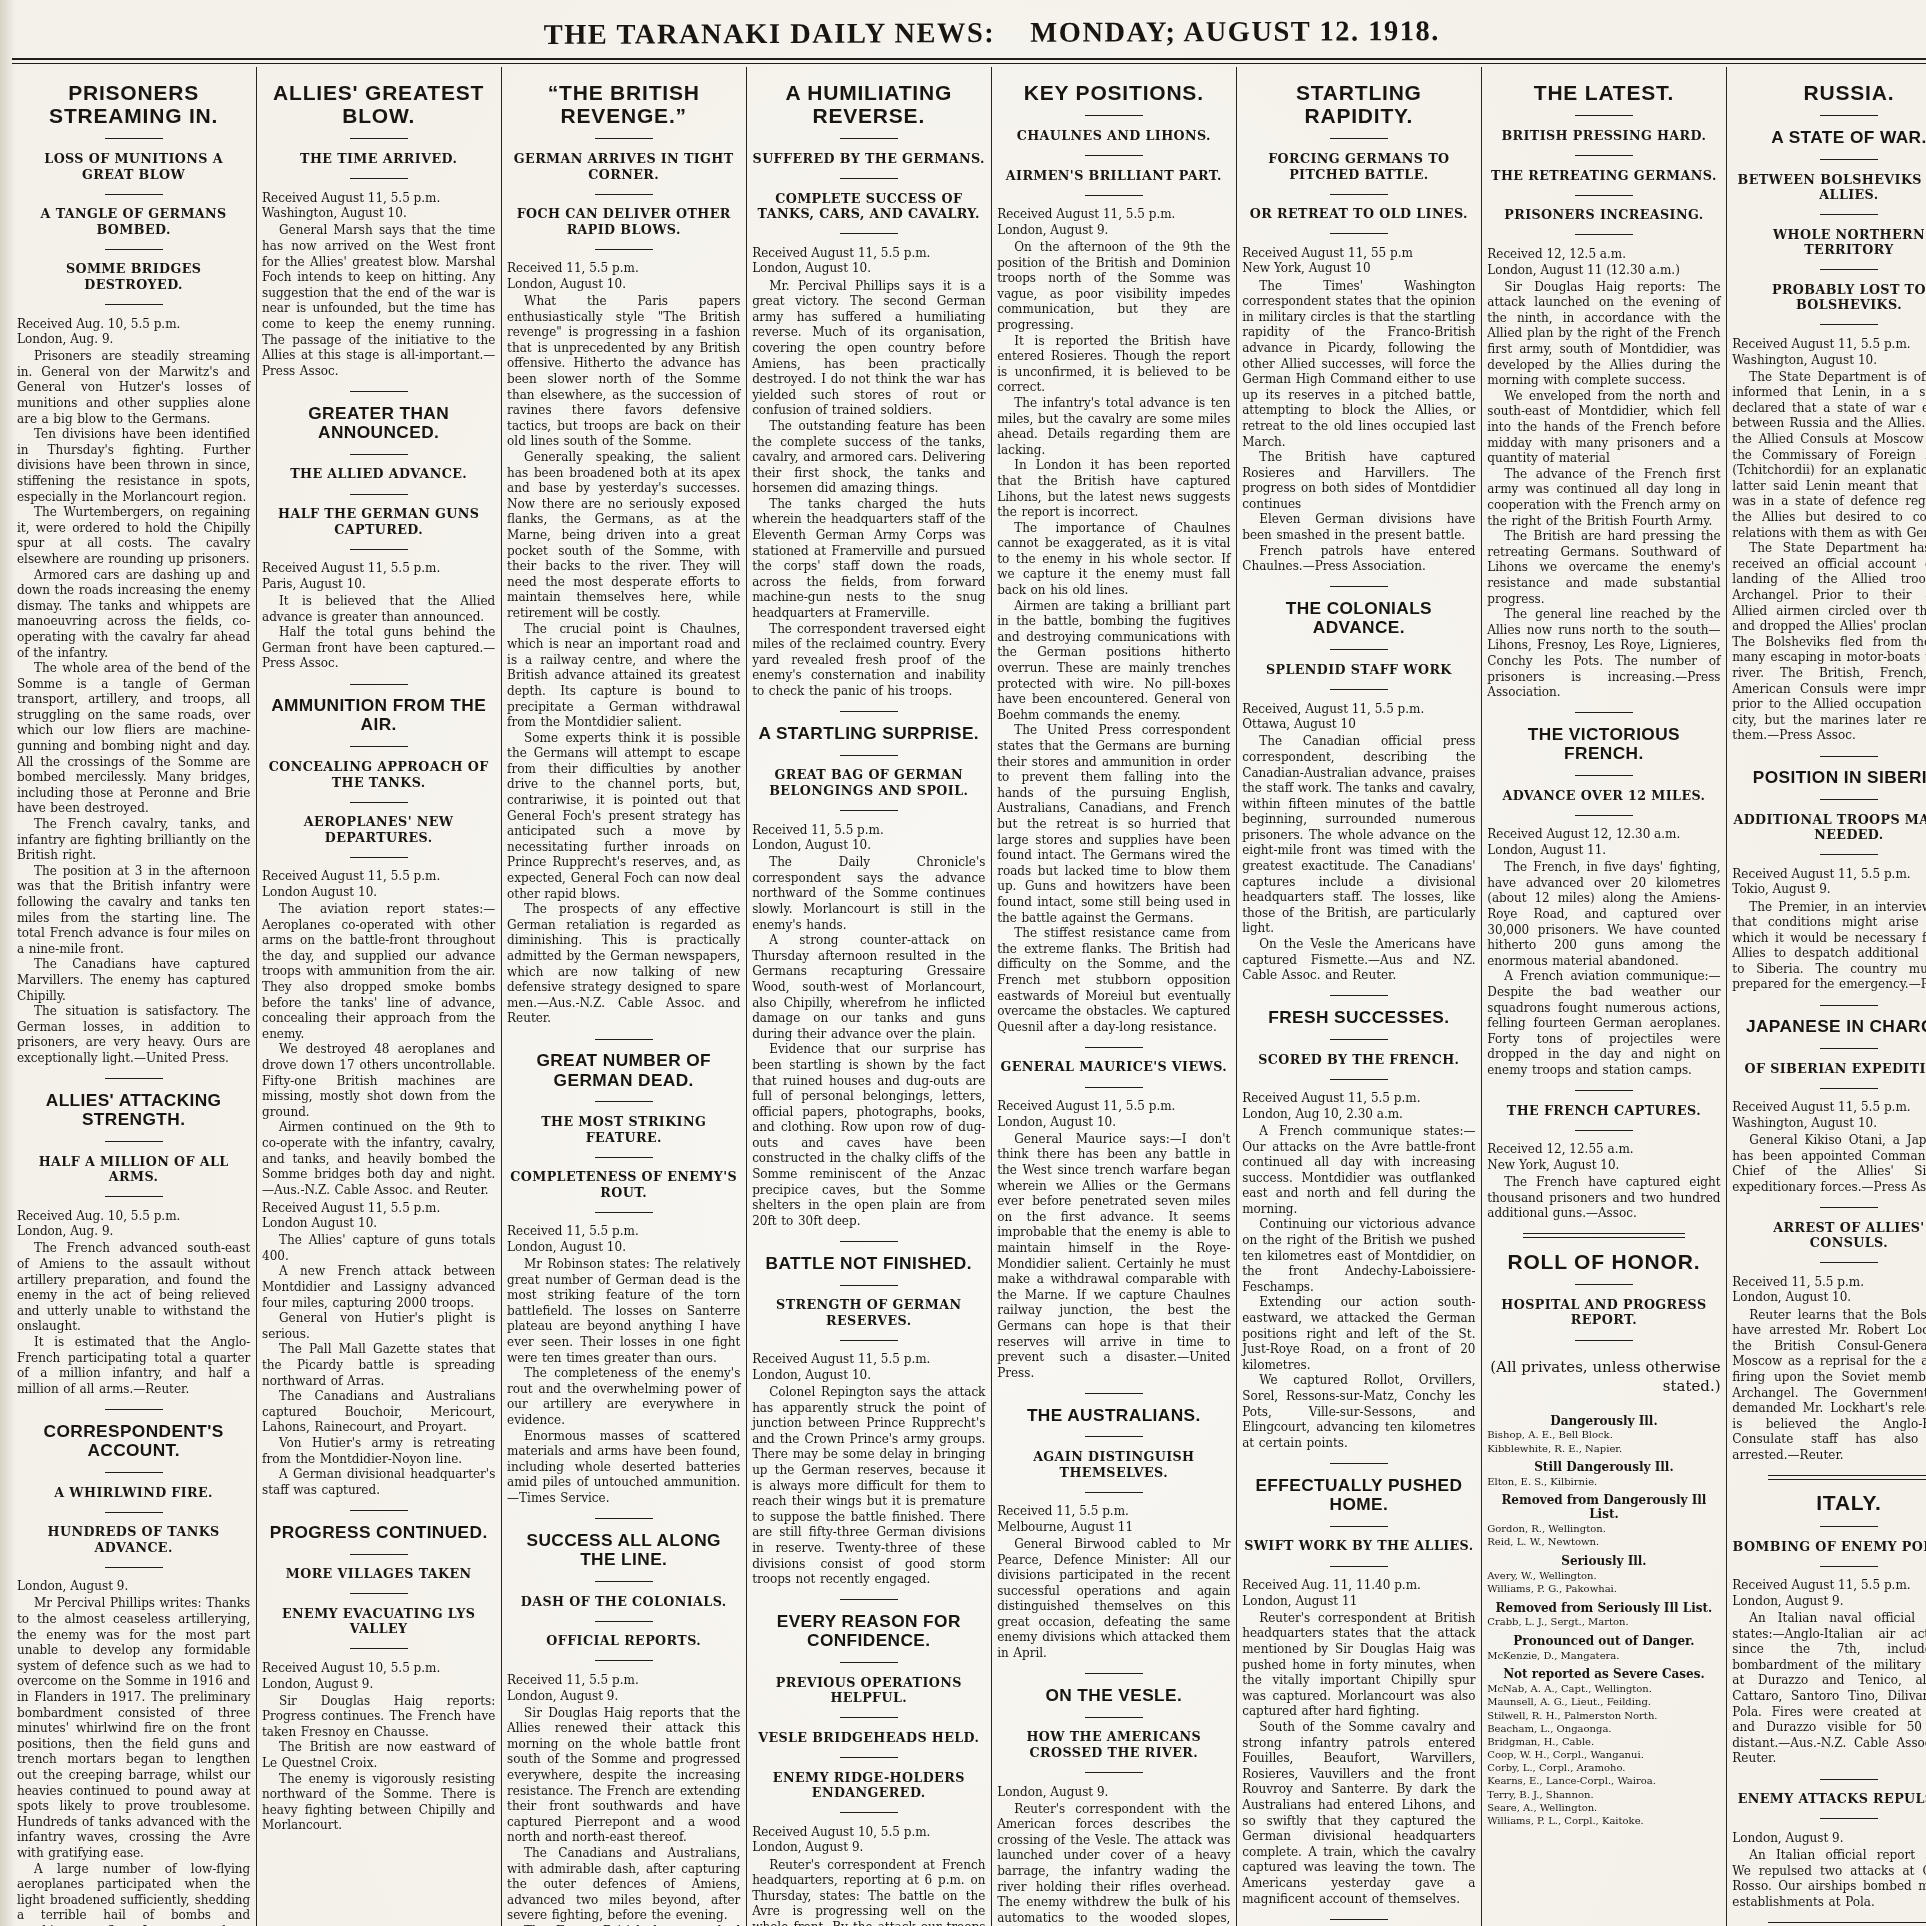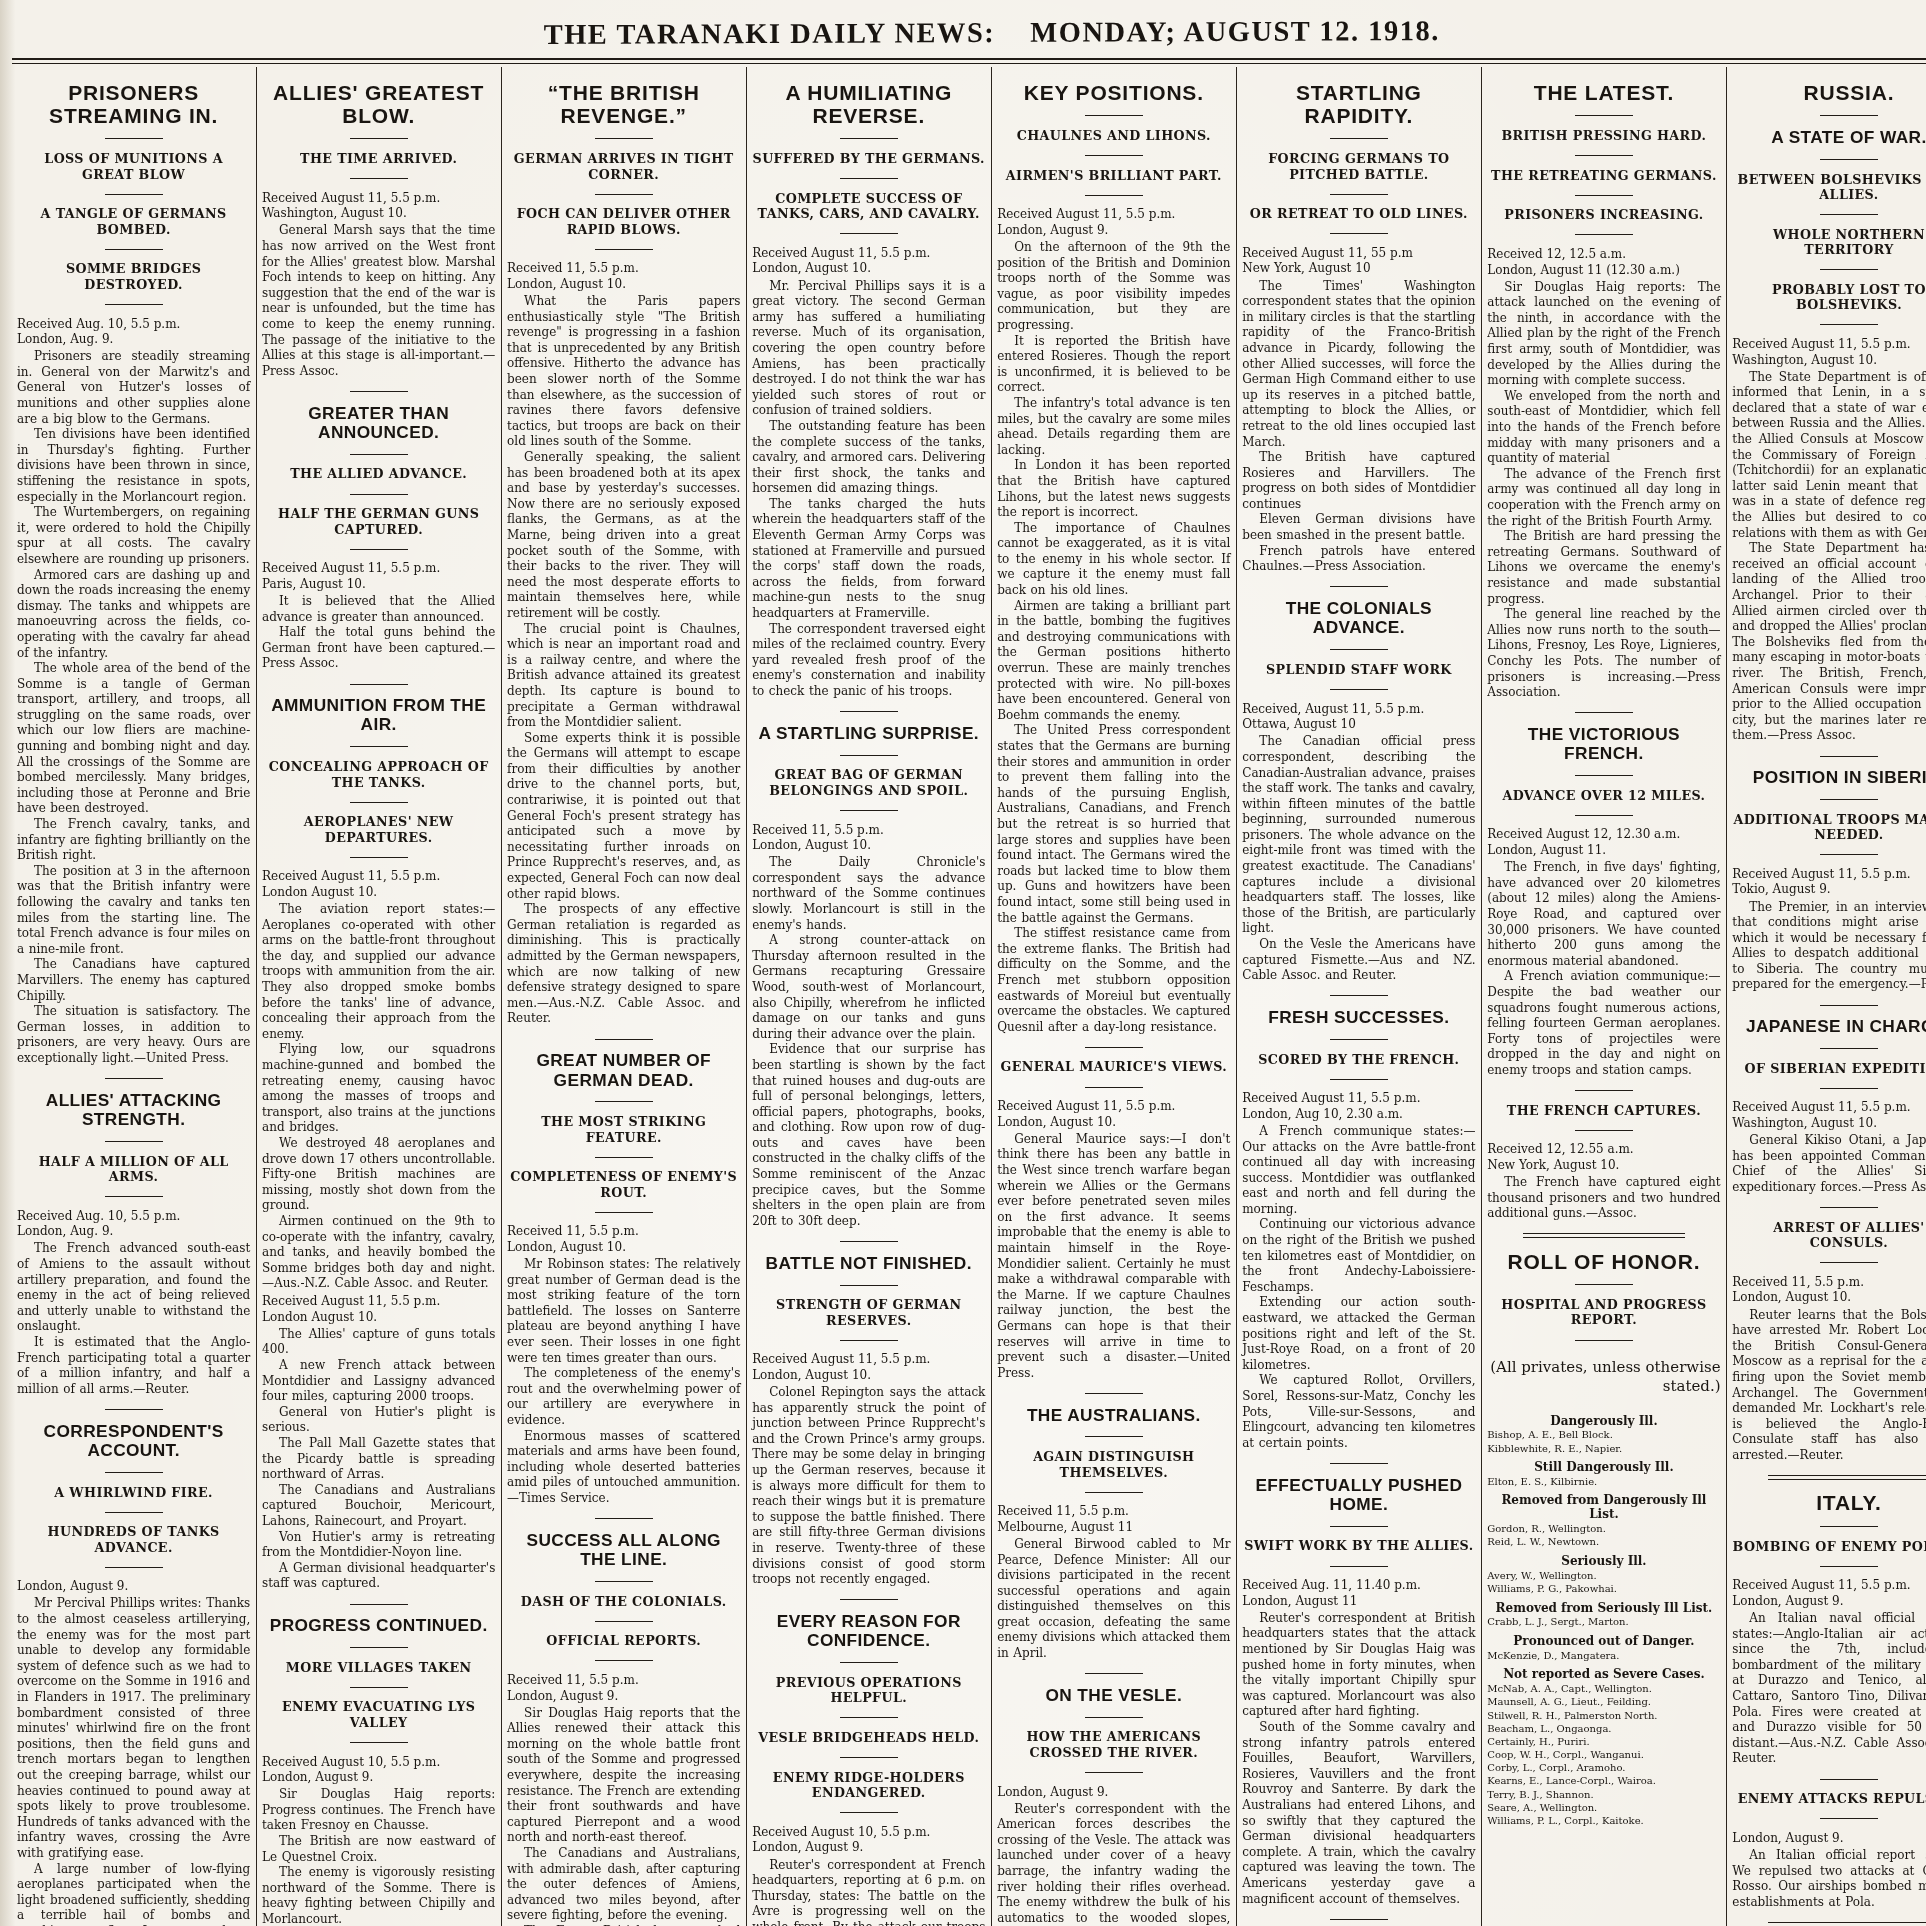--- a/index.html
+++ b/index.html
@@ -138,21 +138,20 @@
         <div class="rule"></div>
         <div class="sh">CONCEALING APPROACH OF THE TANKS.</div>
         <div class="rule"></div>
         <div class="sh">AEROPLANES' NEW DEPARTURES.</div>
         <div class="rule"></div>
         <div class="dl">
           <div class="a">Received August 11, 5.5 p.m.</div>
           <div class="b">London August 10.</div>
         </div>
         <p class="para">The aviation report states:—Aeroplanes co-operated with other arms on the battle-front throughout the day, and supplied our advance troops with ammunition from the air. They also dropped smoke bombs before the tanks' line of advance, concealing their approach from the enemy.</p>
-        <p class="para">Flying low, our squadrons machine-gunned and bombed the retreating enemy, causing havoc among the masses of troops and transport, also trains at the junctions and bridges.</p>
         <p class="para">We destroyed 48 aeroplanes and drove down 17 others uncontrollable. Fifty-one British machines are missing, mostly shot down from the ground.</p>
         <p class="para">Airmen continued on the 9th to co-operate with the infantry, cavalry, and tanks, and heavily bombed the Somme bridges both day and night.—Aus.-N.Z. Cable Assoc. and Reuter.</p>
         <div class="dl">
           <div class="a">Received August 11, 5.5 p.m.</div>
           <div class="b">London August 10.</div>
         </div>
         <p class="para">The Allies' capture of guns totals 400.</p>
         <p class="para">A new French attack between Montdidier and Lassigny advanced four miles, capturing 2000 troops.</p>
         <p class="para">General von Hutier's plight is serious.</p>
         <p class="para">The Pall Mall Gazette states that the Picardy battle is spreading northward of Arras.</p>
@@ -426,21 +425,21 @@
         <div class="li">Williams, P. G., Pakowhai.</div>
         <div class="lh">Removed from Seriously Ill List.</div>
         <div class="li">Crabb, L. J., Sergt., Marton.</div>
         <div class="lh">Pronounced out of Danger.</div>
         <div class="li">McKenzie, D., Mangatera.</div>
         <div class="lh">Not reported as Severe Cases.</div>
         <div class="li">McNab, A. A., Capt., Wellington.</div>
         <div class="li">Maunsell, A. G., Lieut., Feilding.</div>
         <div class="li">Stilwell, R. H., Palmerston North.</div>
         <div class="li">Beacham, L., Ongaonga.</div>
-        <div class="li">Certainly, H., Puriri.</div>
+        <div class="li">Bridgman, H., Cable.</div>
         <div class="li">Coop, W. H., Corpl., Wanganui.</div>
         <div class="li">Corby, L., Corpl., Aramoho.</div>
         <div class="li">Kearns, E., Lance-Corpl., Wairoa.</div>
         <div class="li">Terry, B. J., Shannon.</div>
         <div class="li">Seare, A., Wellington.</div>
         <div class="li">Williams, P. L., Corpl., Kaitoke.</div>
       </div>
       <div class="col">
         <div class="h1">RUSSIA.</div>
         <div class="rule"></div>

